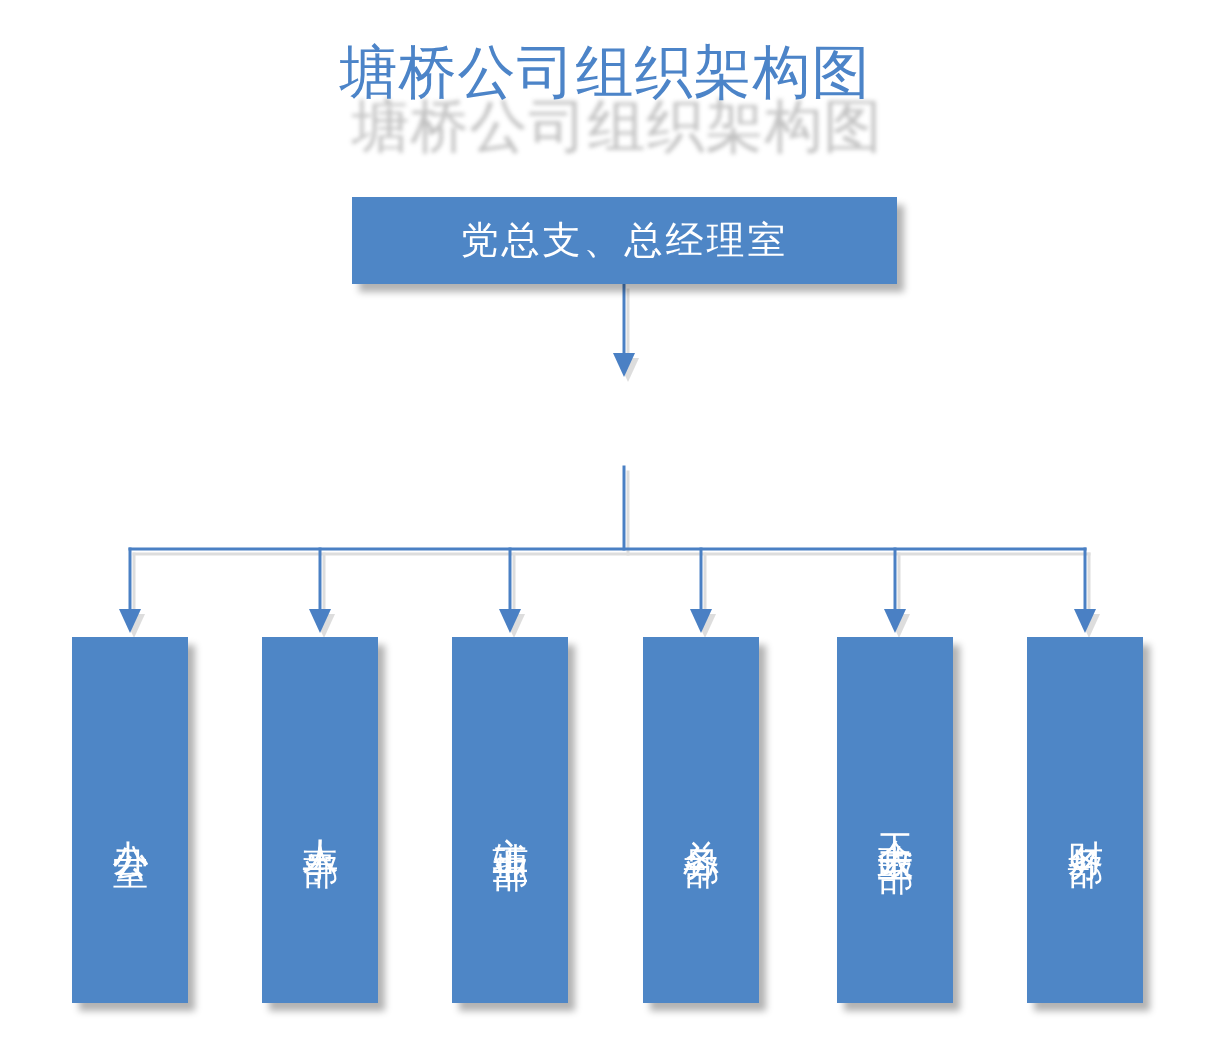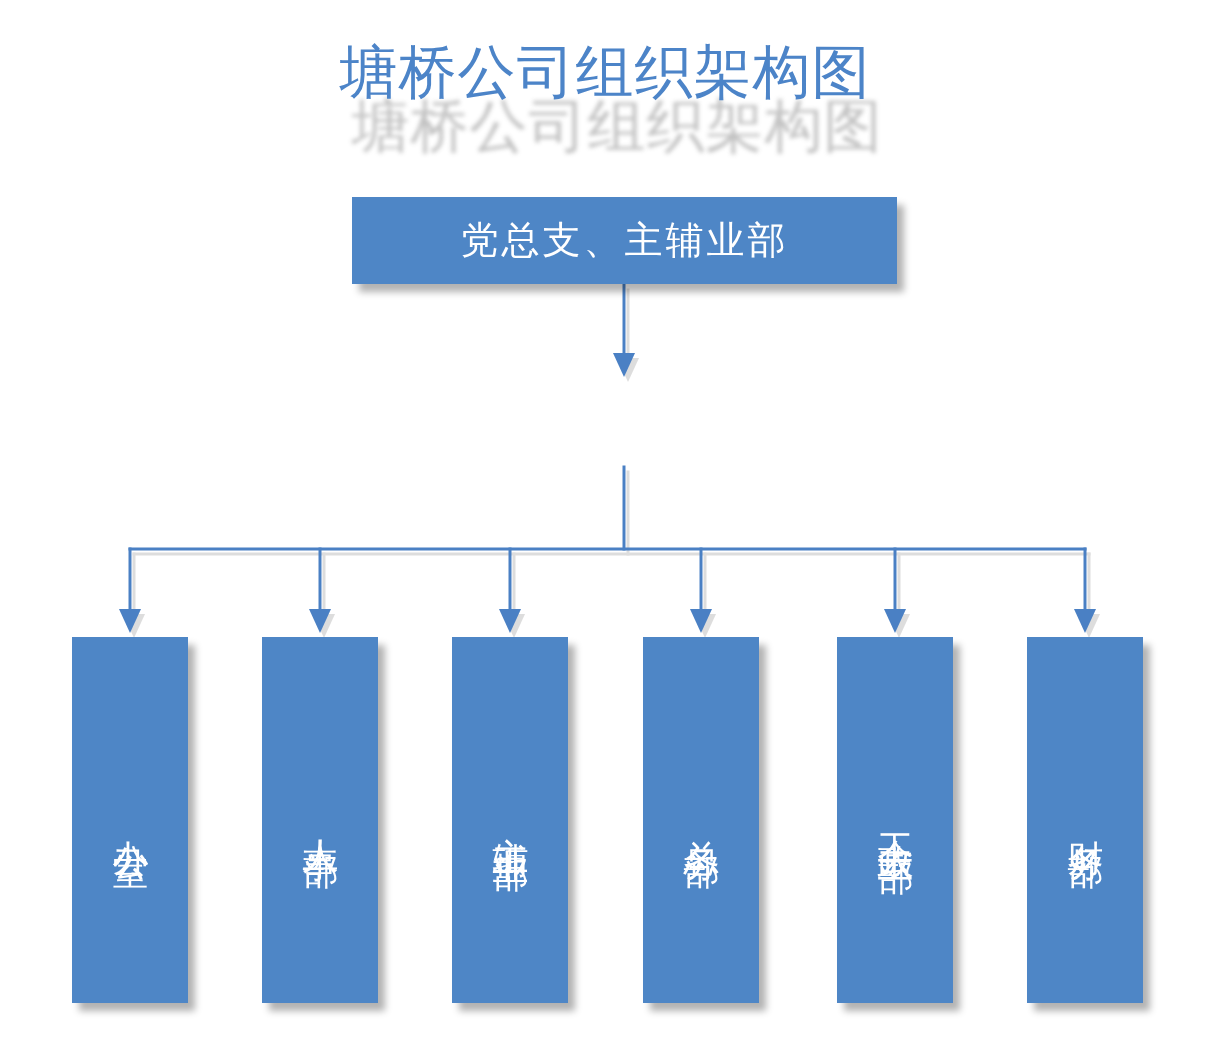--- a/index.html
+++ b/index.html
@@ -111,21 +111,21 @@
         <polygon points="884,609 906,609 895,633" fill="currentColor" stroke="none"></polygon>
         <line x1="1085" y1="549" x2="1085" y2="611"></line>
         <polygon points="1074,609 1096,609 1085,633" fill="currentColor" stroke="none"></polygon>
       </g>
     </defs>
     <use href="#conn" xlink:href="#conn" transform="translate(4,5)" opacity="0.35" style="color:#9f9f9f"></use>
     <use href="#conn" xlink:href="#conn" style="color:#4a80c4"></use>
   </svg>
 
   <div class="org-box box-root">
-    <span>党总支、主辅业部</span>
+    <span>党总支、总经理室</span>
   </div>
 
 
   <div class="org-box dept dept-1">
     <span class="vtext">办公室</span>
   </div>
   <div class="org-box dept dept-2">
     <span class="vtext">人事部</span>
   </div>
   <div class="org-box dept dept-3">

